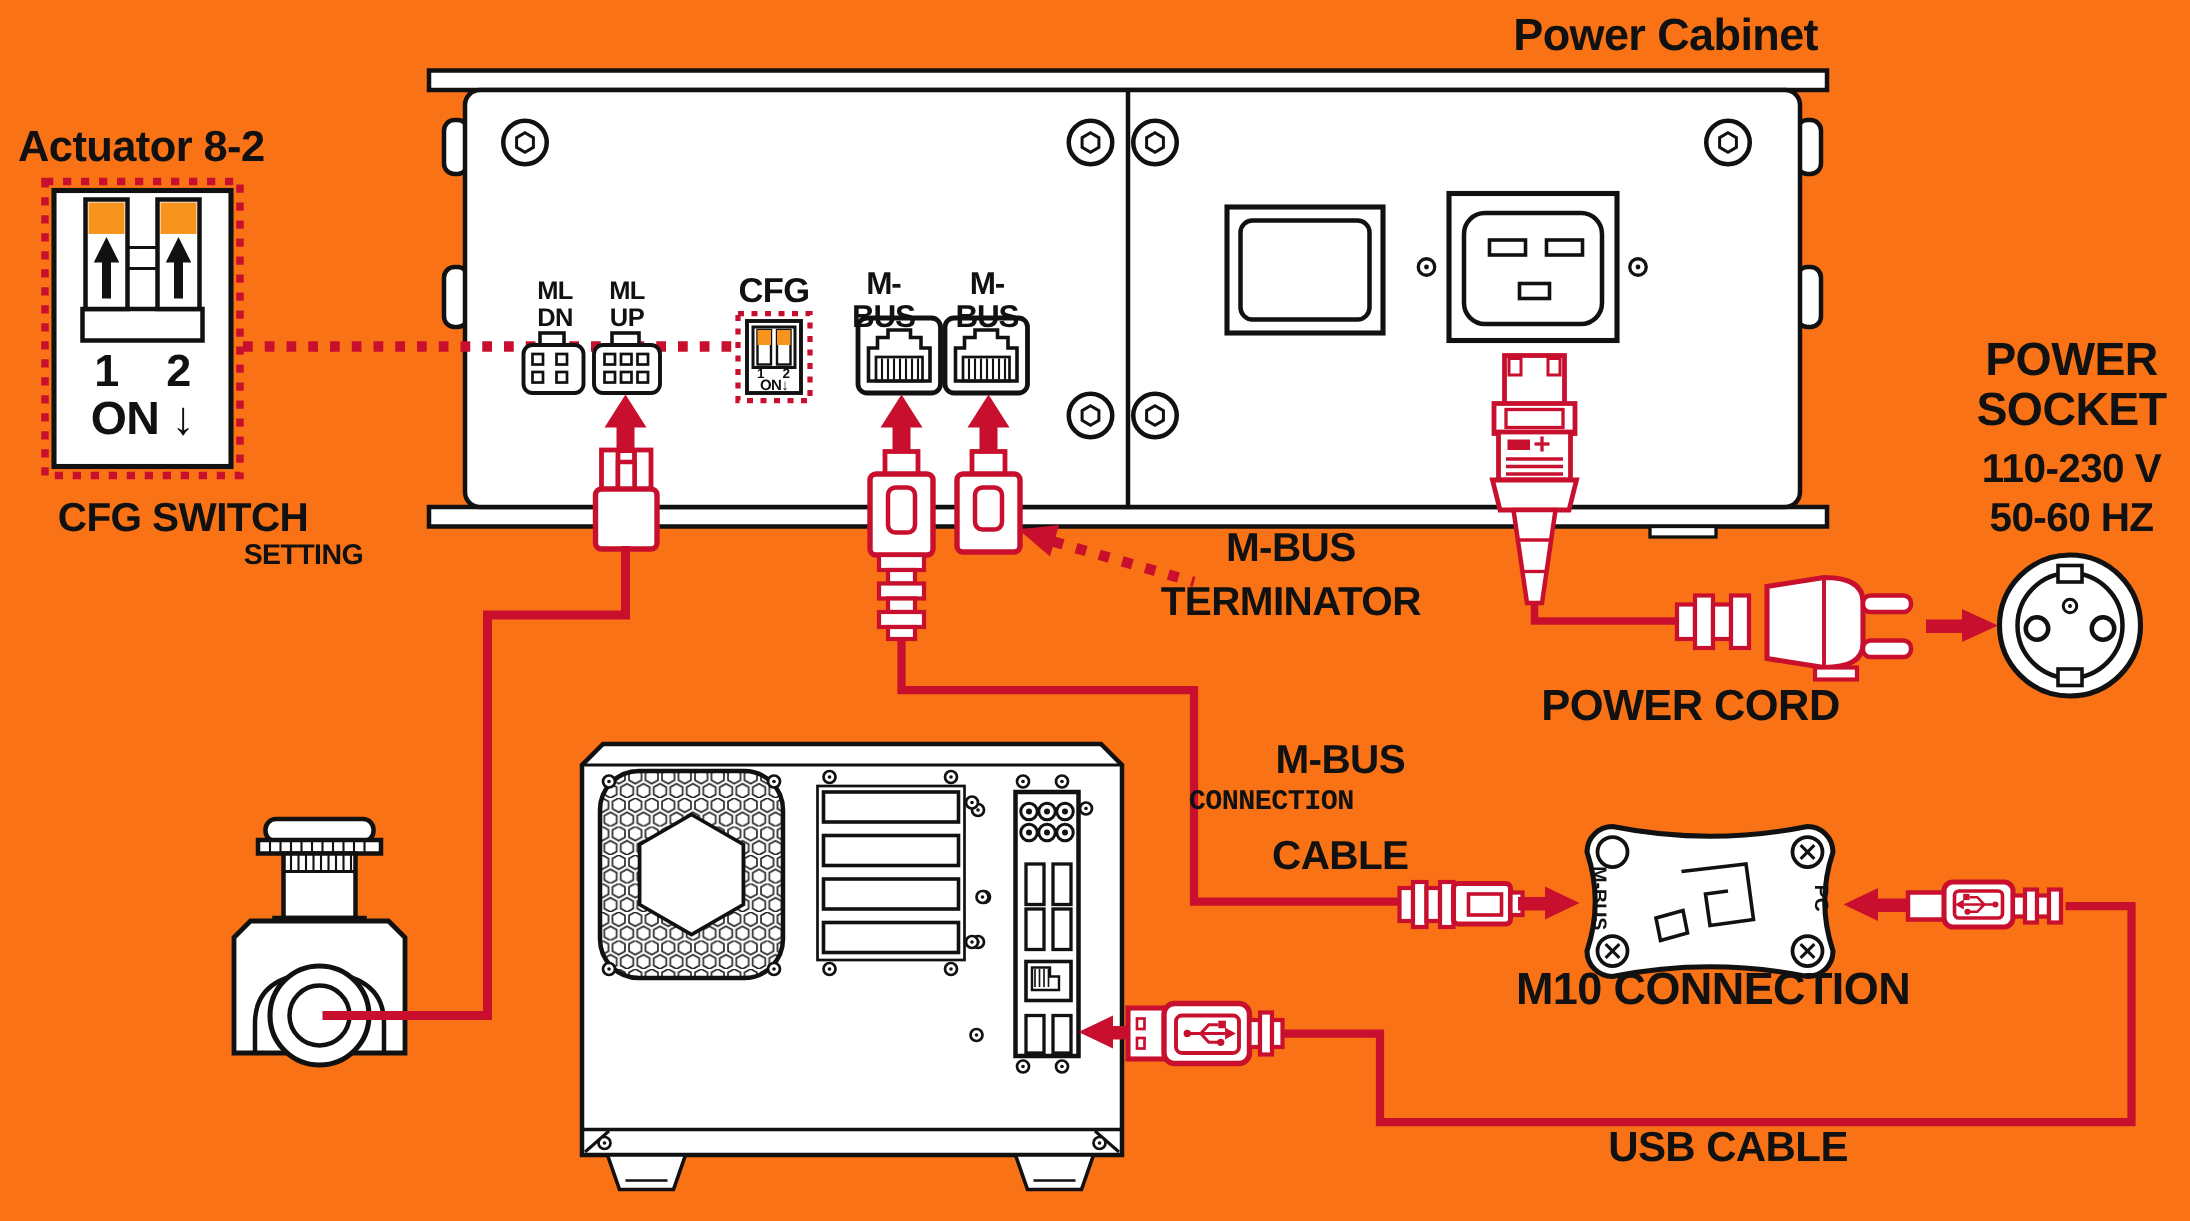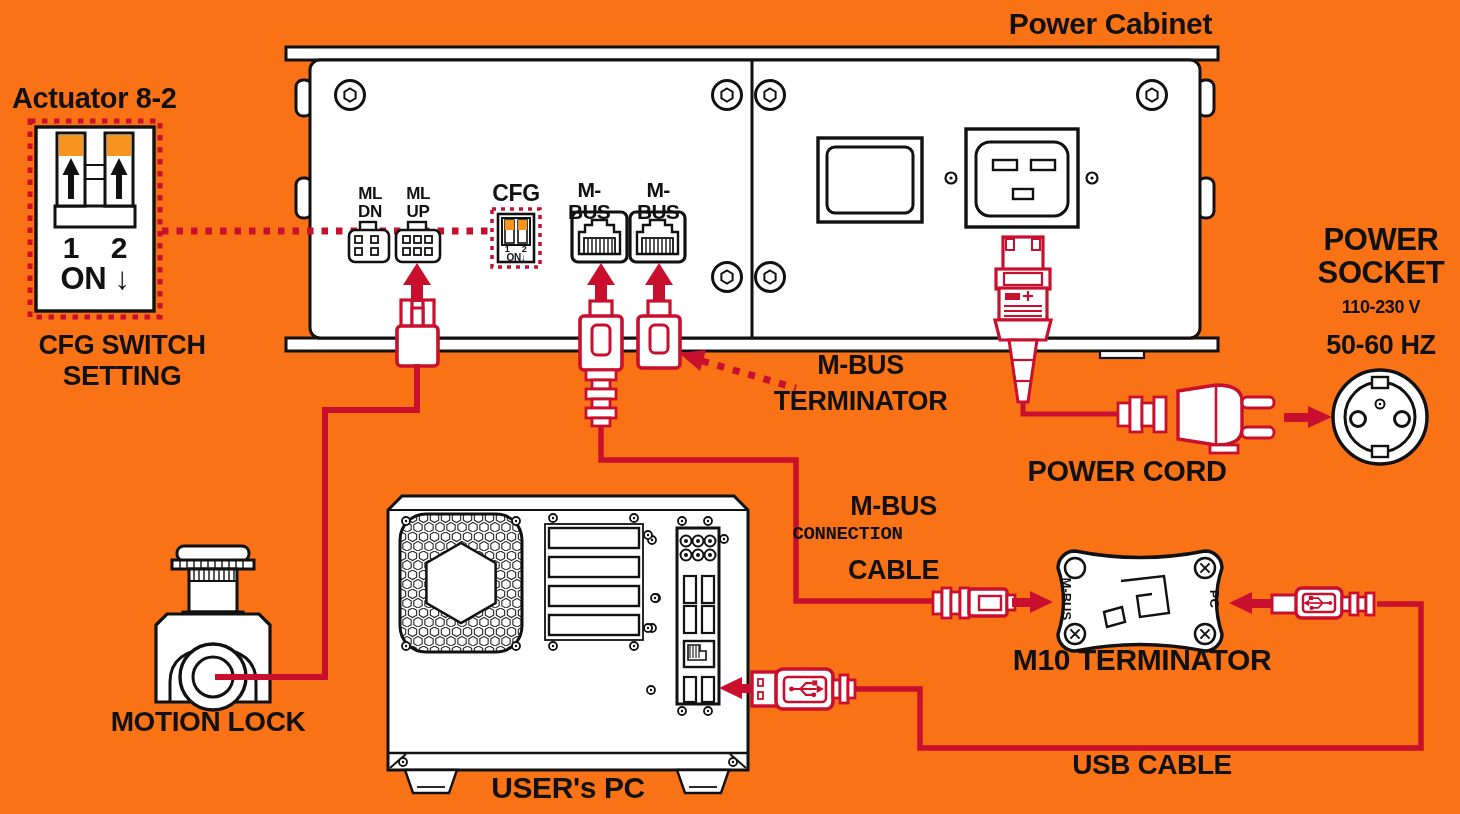--- a/index.html
+++ b/index.html
@@ -412,46 +412,44 @@
   </g>
 </svg>
 
 <div class="label rgt" style="left:980px;top:8px;width:232px;font-size:30px;">Power Cabinet</div>
 
 <div class="label" style="left:12px;top:83px;width:220px;font-size:29px;">Actuator 8-2</div>
 <div class="label ctr" style="left:57px;top:232px;width:28px;font-size:30px;">1</div>
 <div class="label ctr" style="left:105px;top:232px;width:28px;font-size:30px;">2</div>
 <div class="label ctr" style="left:45px;top:263px;width:100px;font-size:31px;">ON ↓</div>
 <div class="label ctr" style="left:2px;top:331px;width:240px;font-size:27px;">CFG SWITCH</div>
-<div class="label ctr" style="left:2px;top:361px;width:240px;font-size:28px;">SETTING</div>
+<div class="label ctr" style="left:2px;top:361px;width:240px;font-size:19px;text-align:right;">SETTING</div>
 
 <div class="label ctr" style="left:349px;top:185px;width:42px;font-size:17px;">ML
 DN</div>
 <div class="label ctr" style="left:397px;top:185px;width:42px;font-size:17px;">ML
 UP</div>
 <div class="label ctr" style="left:492px;top:181px;width:48px;font-size:23px;">CFG</div>
 <div class="label ctr" style="left:501px;top:245px;width:12px;font-size:9px;">1</div>
 <div class="label ctr" style="left:518px;top:245px;width:12px;font-size:9px;">2</div>
 <div class="label ctr" style="left:498px;top:253px;width:36px;font-size:10px;">ON↓</div>
 <div class="label ctr" style="left:557px;top:179px;width:64px;font-size:21px;letter-spacing:-0.8px;">M-BUS</div>
 <div class="label ctr" style="left:626px;top:179px;width:64px;font-size:21px;letter-spacing:-0.8px;">M-BUS</div>
 
 <div class="label ctr" style="left:1305px;top:257px;width:152px;font-size:31px;">SOCKET</div>
 <div class="label ctr" style="left:1305px;top:224px;width:152px;font-size:31px;">POWER</div>
-<div class="label ctr" style="left:1302px;top:298px;width:158px;font-size:18px;">110-230 V</div>
+<div class="label ctr" style="left:1302px;top:298px;width:158px;font-size:27px;">110-230 V</div>
 <div class="label ctr" style="left:1302px;top:331px;width:158px;font-size:27px;">50-60 HZ</div>
 
 <div class="label ctr" style="left:1012px;top:456px;width:230px;font-size:29px;">POWER CORD</div>
 <div class="label ctr" style="left:768px;top:351px;width:185px;font-size:27px;">M-BUS</div>
 <div class="label ctr" style="left:768px;top:387px;width:185px;font-size:27px;">TERMINATOR</div>
 <div class="label ctr" style="left:802px;top:492px;width:183px;font-size:27px;">M-BUS</div>
 <div class="label ctr" style="left:756px;top:524px;width:183px;font-size:19px;font-family:Liberation Mono, monospace;">CONNECTION</div>
 <div class="label ctr" style="left:802px;top:556px;width:183px;font-size:27px;">CABLE</div>
 <div class="label ctr" style="left:1072px;top:750px;width:160px;font-size:28px;">USB CABLE</div>
 
-<div class="label ctr" style="left:998px;top:644px;width:288px;font-size:30px;">M10 TERMINATOR</div>
+<div class="label ctr" style="left:998px;top:644px;width:288px;font-size:30px;">M10 CONNECTION</div>
 <div class="label ctr rot90" style="left:1040px;top:592px;width:52px;font-size:13px;letter-spacing:0px;">M-BUS</div>
 <div class="label ctr rot90" style="left:1188px;top:592px;width:52px;font-size:13px;letter-spacing:0px;">PC</div>
 
-<div class="label ctr" style="left:478px;top:772px;width:180px;font-size:30px;">USER's PC</div>
-<div class="label ctr" style="left:94px;top:707px;width:228px;font-size:28px;">MOTION LOCK</div>
 
 </div>
 
 </body></html>

